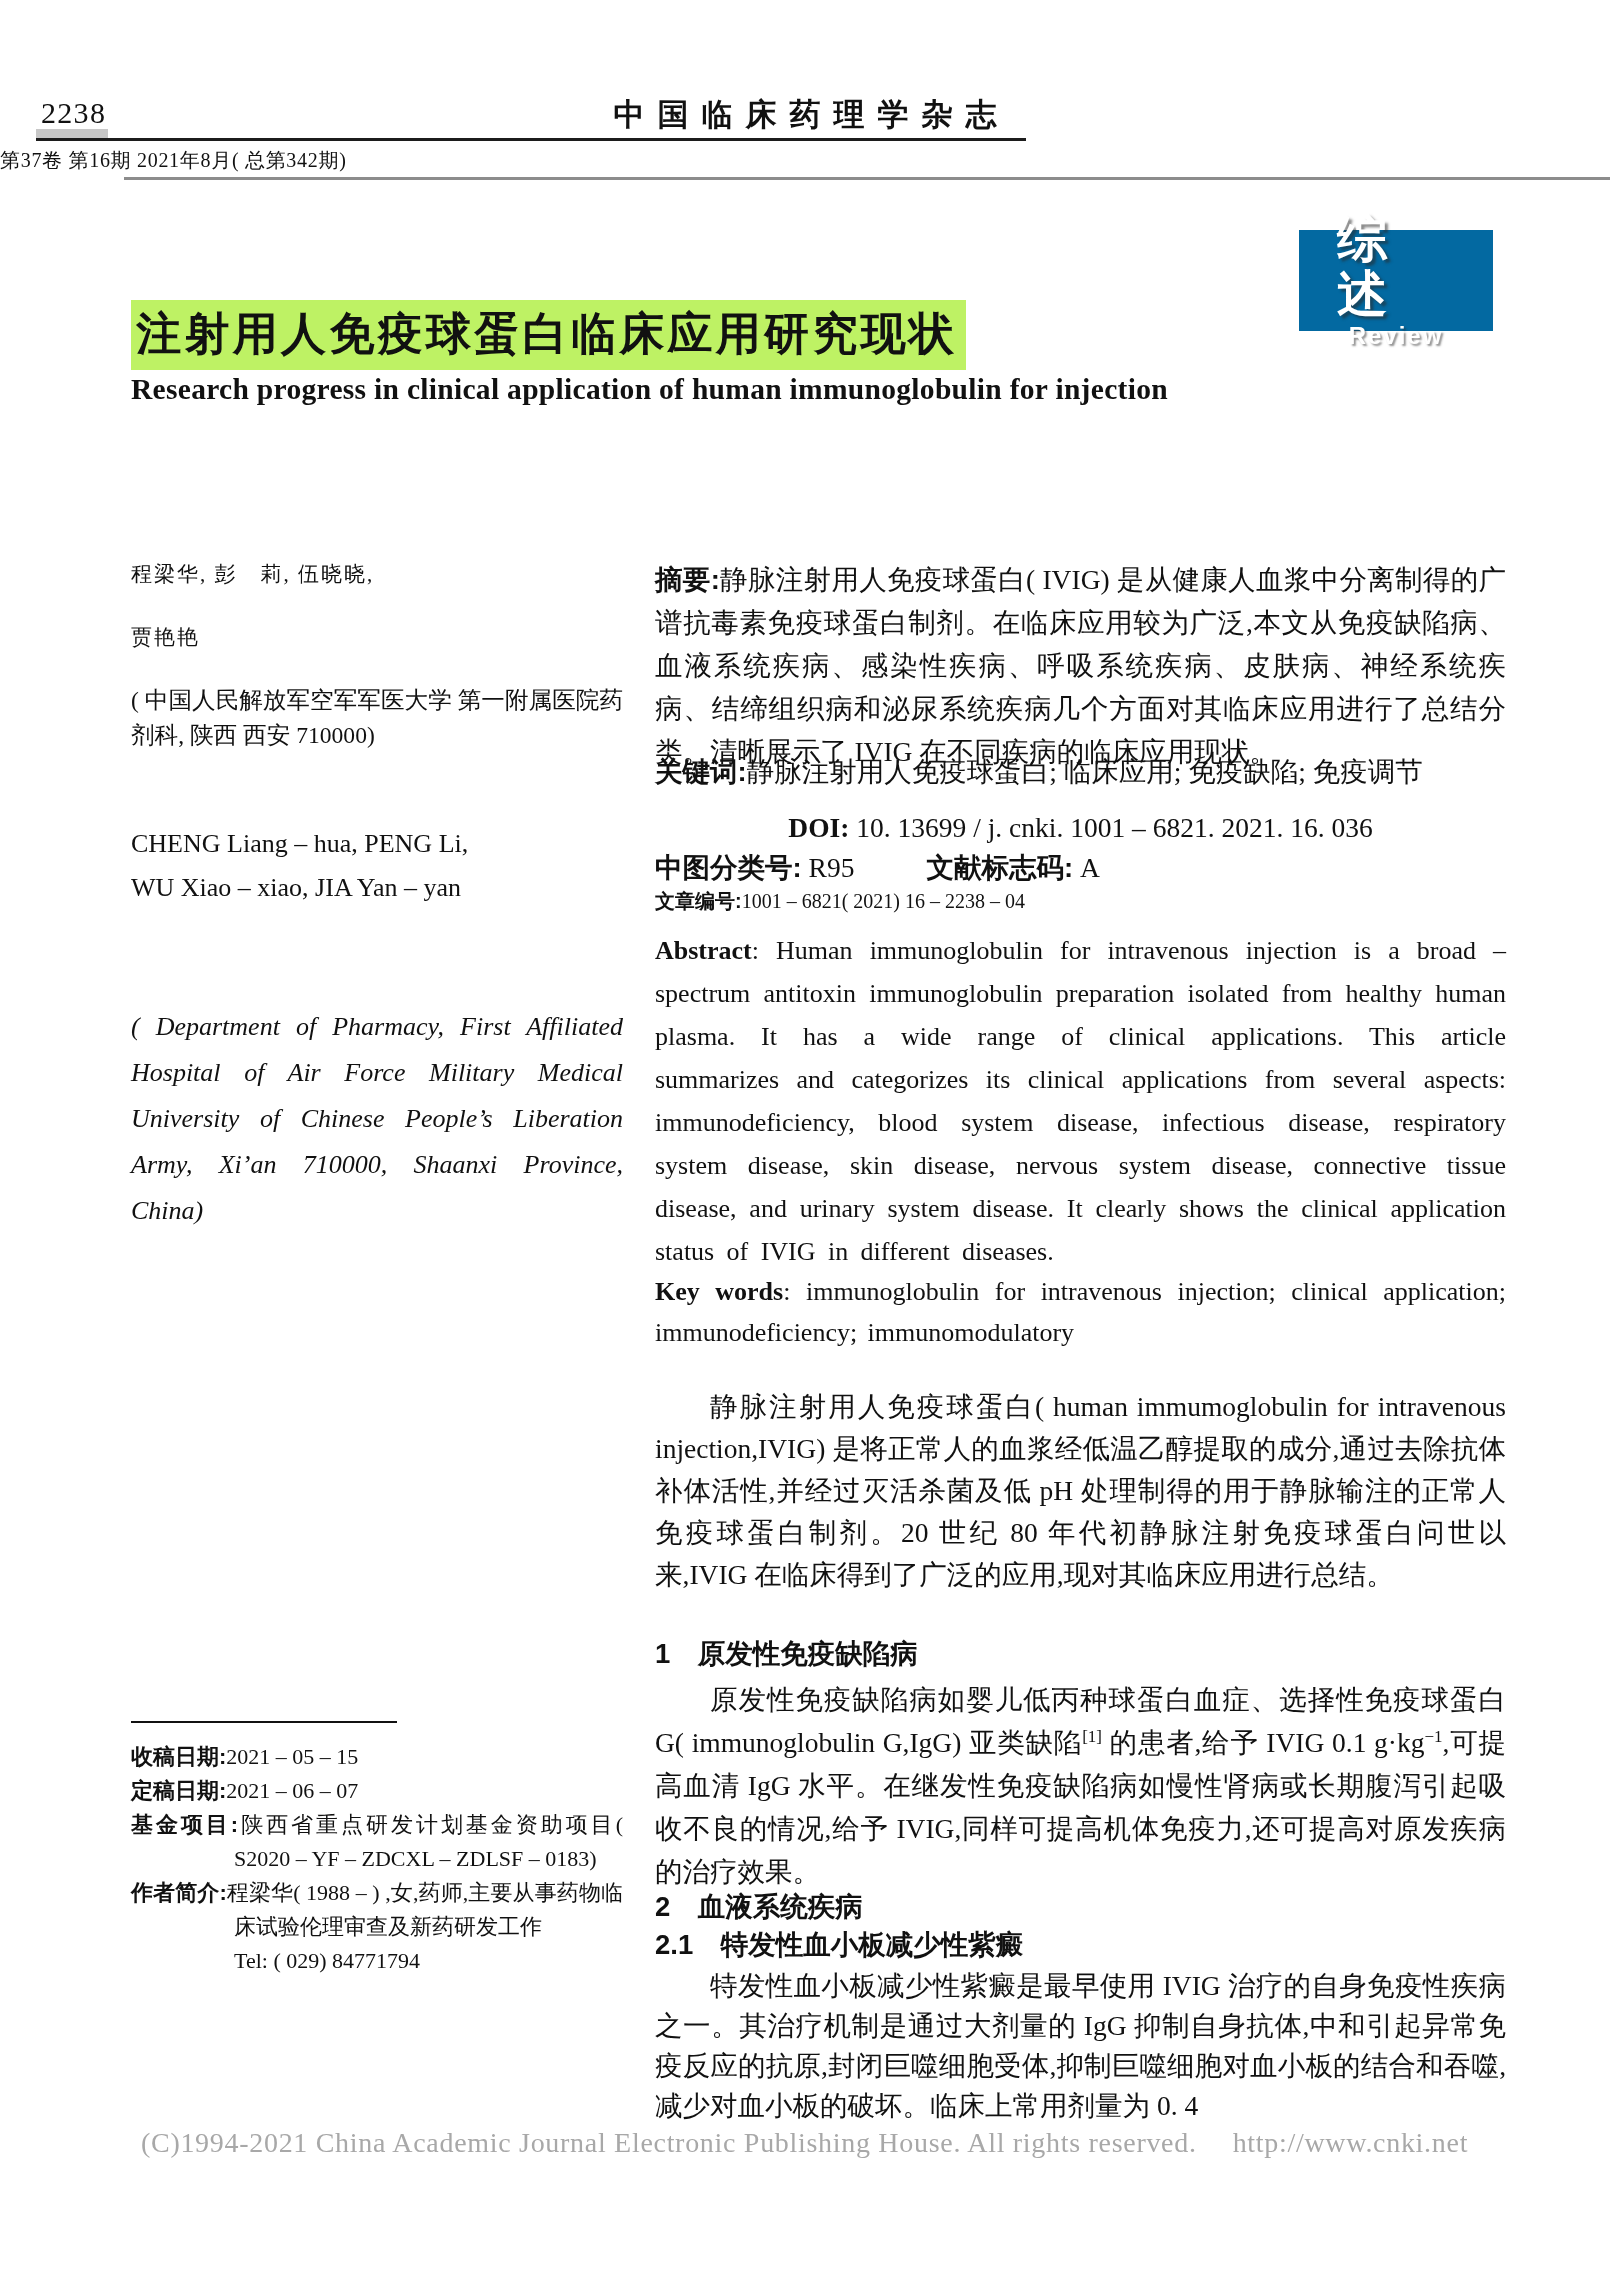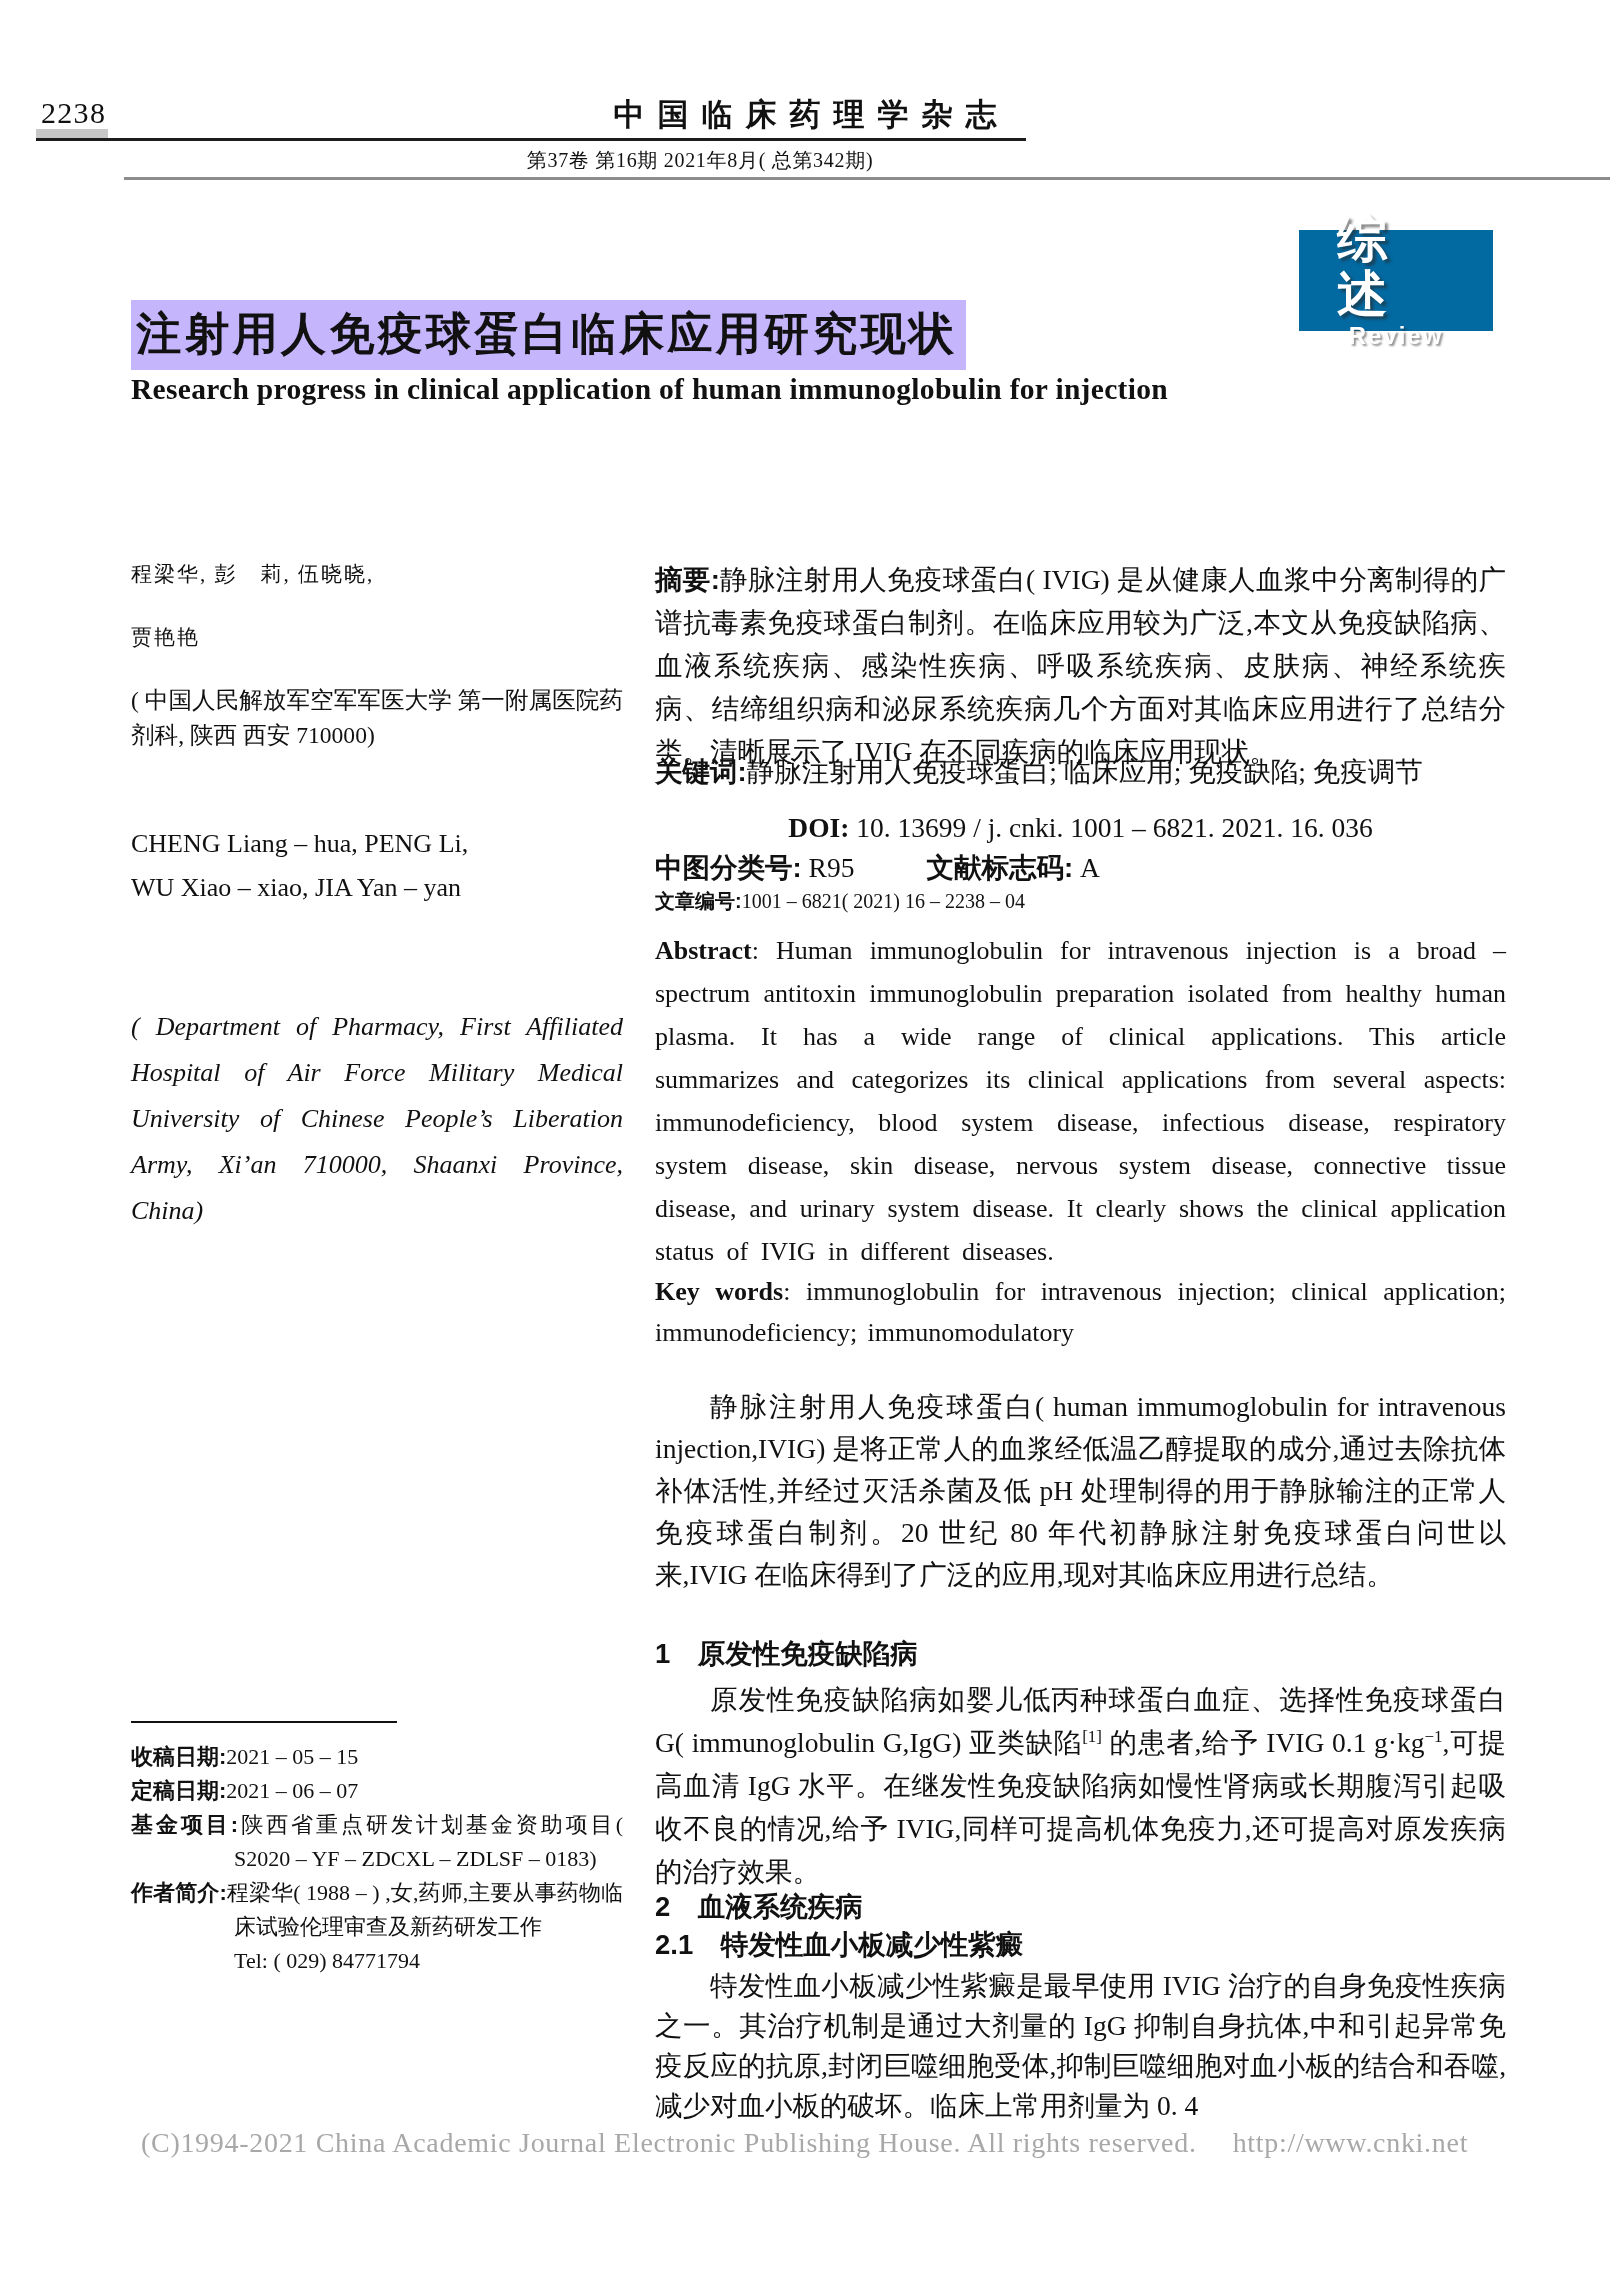--- a/index.html
+++ b/index.html
@@ -8,21 +8,21 @@
     font-family:"Liberation Serif","DejaVu Serif",serif;color:#111;
     overflow:hidden;
   }
   .abs{position:absolute;}
   
   .pageno{left:41px;top:96px;font-size:30px;letter-spacing:1.3px;}
   .journal-title{left:0;top:94px;width:1623px;text-align:center;
     font-size:31px;font-weight:bold;letter-spacing:13px;}
   .hdr-tab{left:36px;top:129px;width:72px;height:9.2px;background:#c7c7c7;}
   .hdr-line{left:36px;top:138px;width:990px;height:2.6px;background:#1c1c1c;}
-  .issue-line{left:0;top:147px;width:1400px;text-align:center;font-size:20px;letter-spacing:0.7px;}
+  .issue-line{left:0;top:147px;width:1400px;font-size:20px;letter-spacing:0.7px;}
   .hdr-rule{left:124px;top:177px;width:1486px;height:3.3px;background:#8c8c8c;}
   
   .badge{left:1299px;top:230px;width:194px;height:101px;background:#8f8f8f;
     display:flex;flex-direction:column;align-items:center;justify-content:center;}
   .badge-cn{color:#fff;font-size:50px;font-weight:bold;letter-spacing:38px;
     margin-left:38px;line-height:55px;text-shadow:3.3px 3.3px 2.6px rgba(40,40,40,.55);
     font-family:"Liberation Serif","DejaVu Serif",serif;}
   .badge-en{color:#fff;font-size:24px;font-weight:bold;letter-spacing:2px;
     font-family:"Liberation Sans","DejaVu Sans",sans-serif;
     line-height:26px;margin-top:1.3px;text-shadow:2px 2px 2px rgba(40,40,40,.5);}
@@ -77,21 +77,21 @@
 <div class="abs hdr-line"></div>
 <div class="abs issue-line">第37卷  第16期  2021年8月( 总第342期)</div>
 <div class="abs hdr-rule"></div>
 
 <div class="abs badge" style="background: #0369a1;">
   <div class="badge-cn">综述</div>
   <div class="badge-en">Review</div>
 </div>
 
 <div class="abs cn-title">
-  <span style="background: #c4b5fd;">注射用人免疫球蛋白临床应用研究现状</span>
+  <span style="background: #bef264;">注射用人免疫球蛋白临床应用研究现状</span>
 </div>
 <div class="abs en-title">Research progress in clinical application of human immunoglobulin for injection</div>
 
 <div class="abs lcol authors-cn" style="top:560px;">程梁华, 彭　莉, 伍晓晓,</div>
 <div class="abs lcol authors-cn" style="top:623px;">贾艳艳</div>
 <div class="abs lcol affil-cn" style="top:683px;">( 中国人民解放军空军军医大学 第一附属医院药剂科, 陕西 西安 710000)</div>
 <div class="abs lcol authors-en" style="top:829px;">CHENG Liang – hua, PENG Li,</div>
 <div class="abs lcol authors-en" style="top:873px;">WU Xiao – xiao, JIA Yan – yan</div>
 <div class="abs lcol affil-en" style="top:1004px;">( Department of Pharmacy, First Affiliated Hospital of Air Force Military Medical University of Chinese People’s Liberation Army, Xi’an 710000, Shaanxi Province, China)</div>
 

